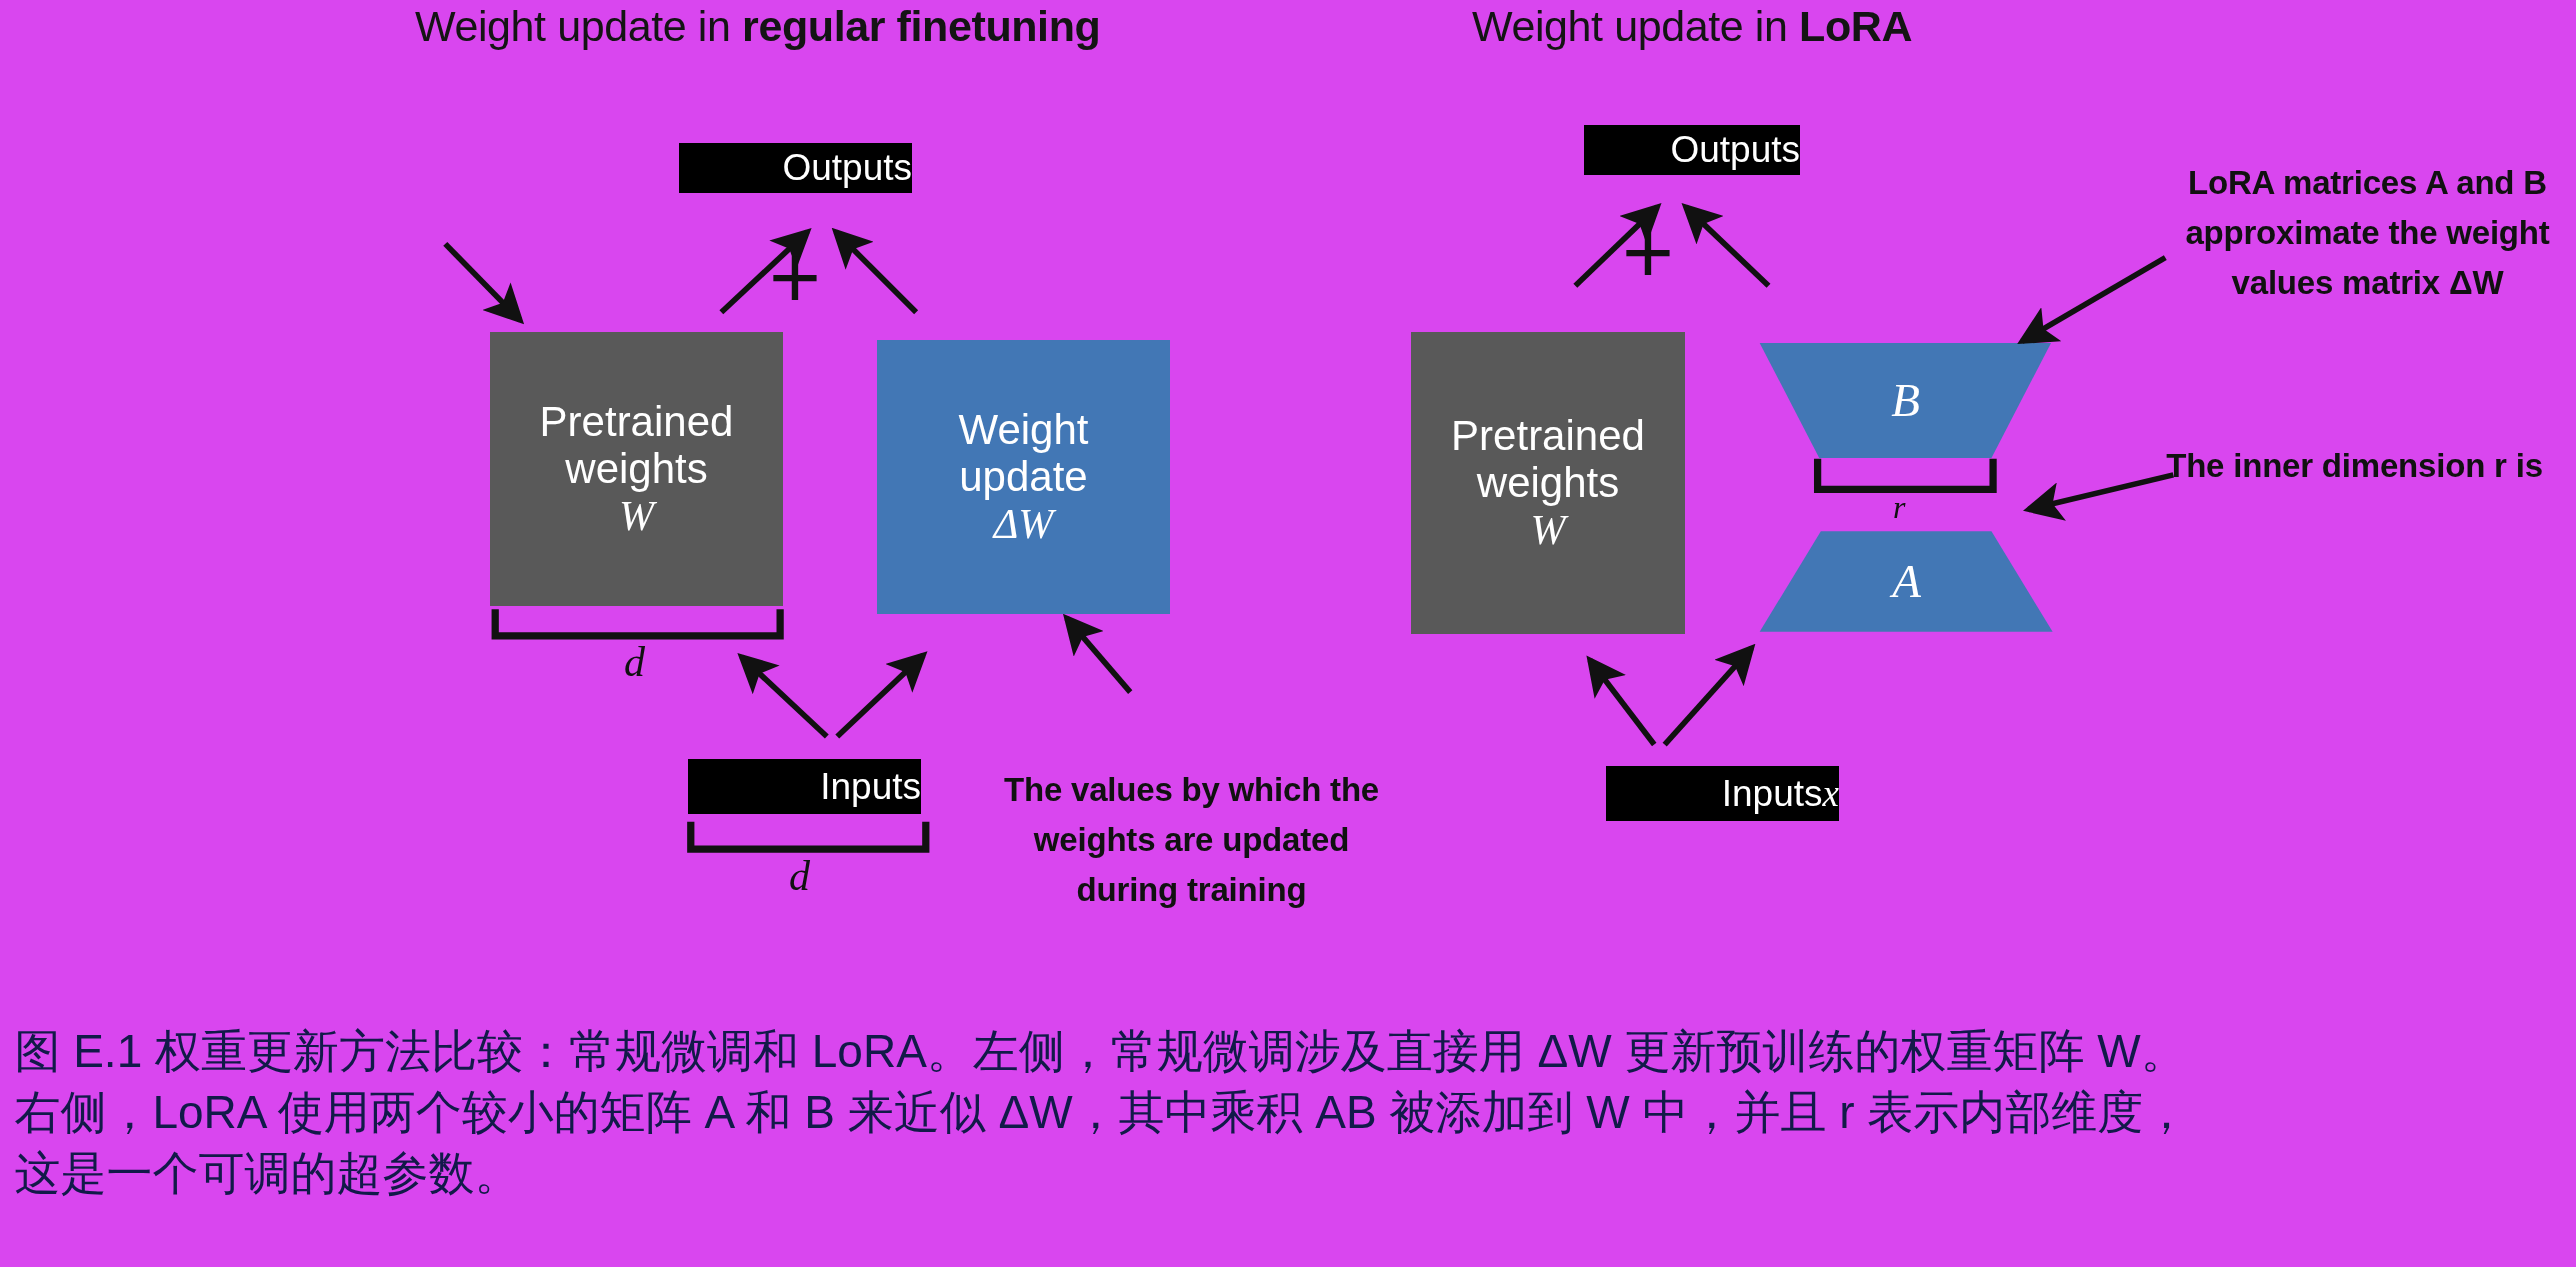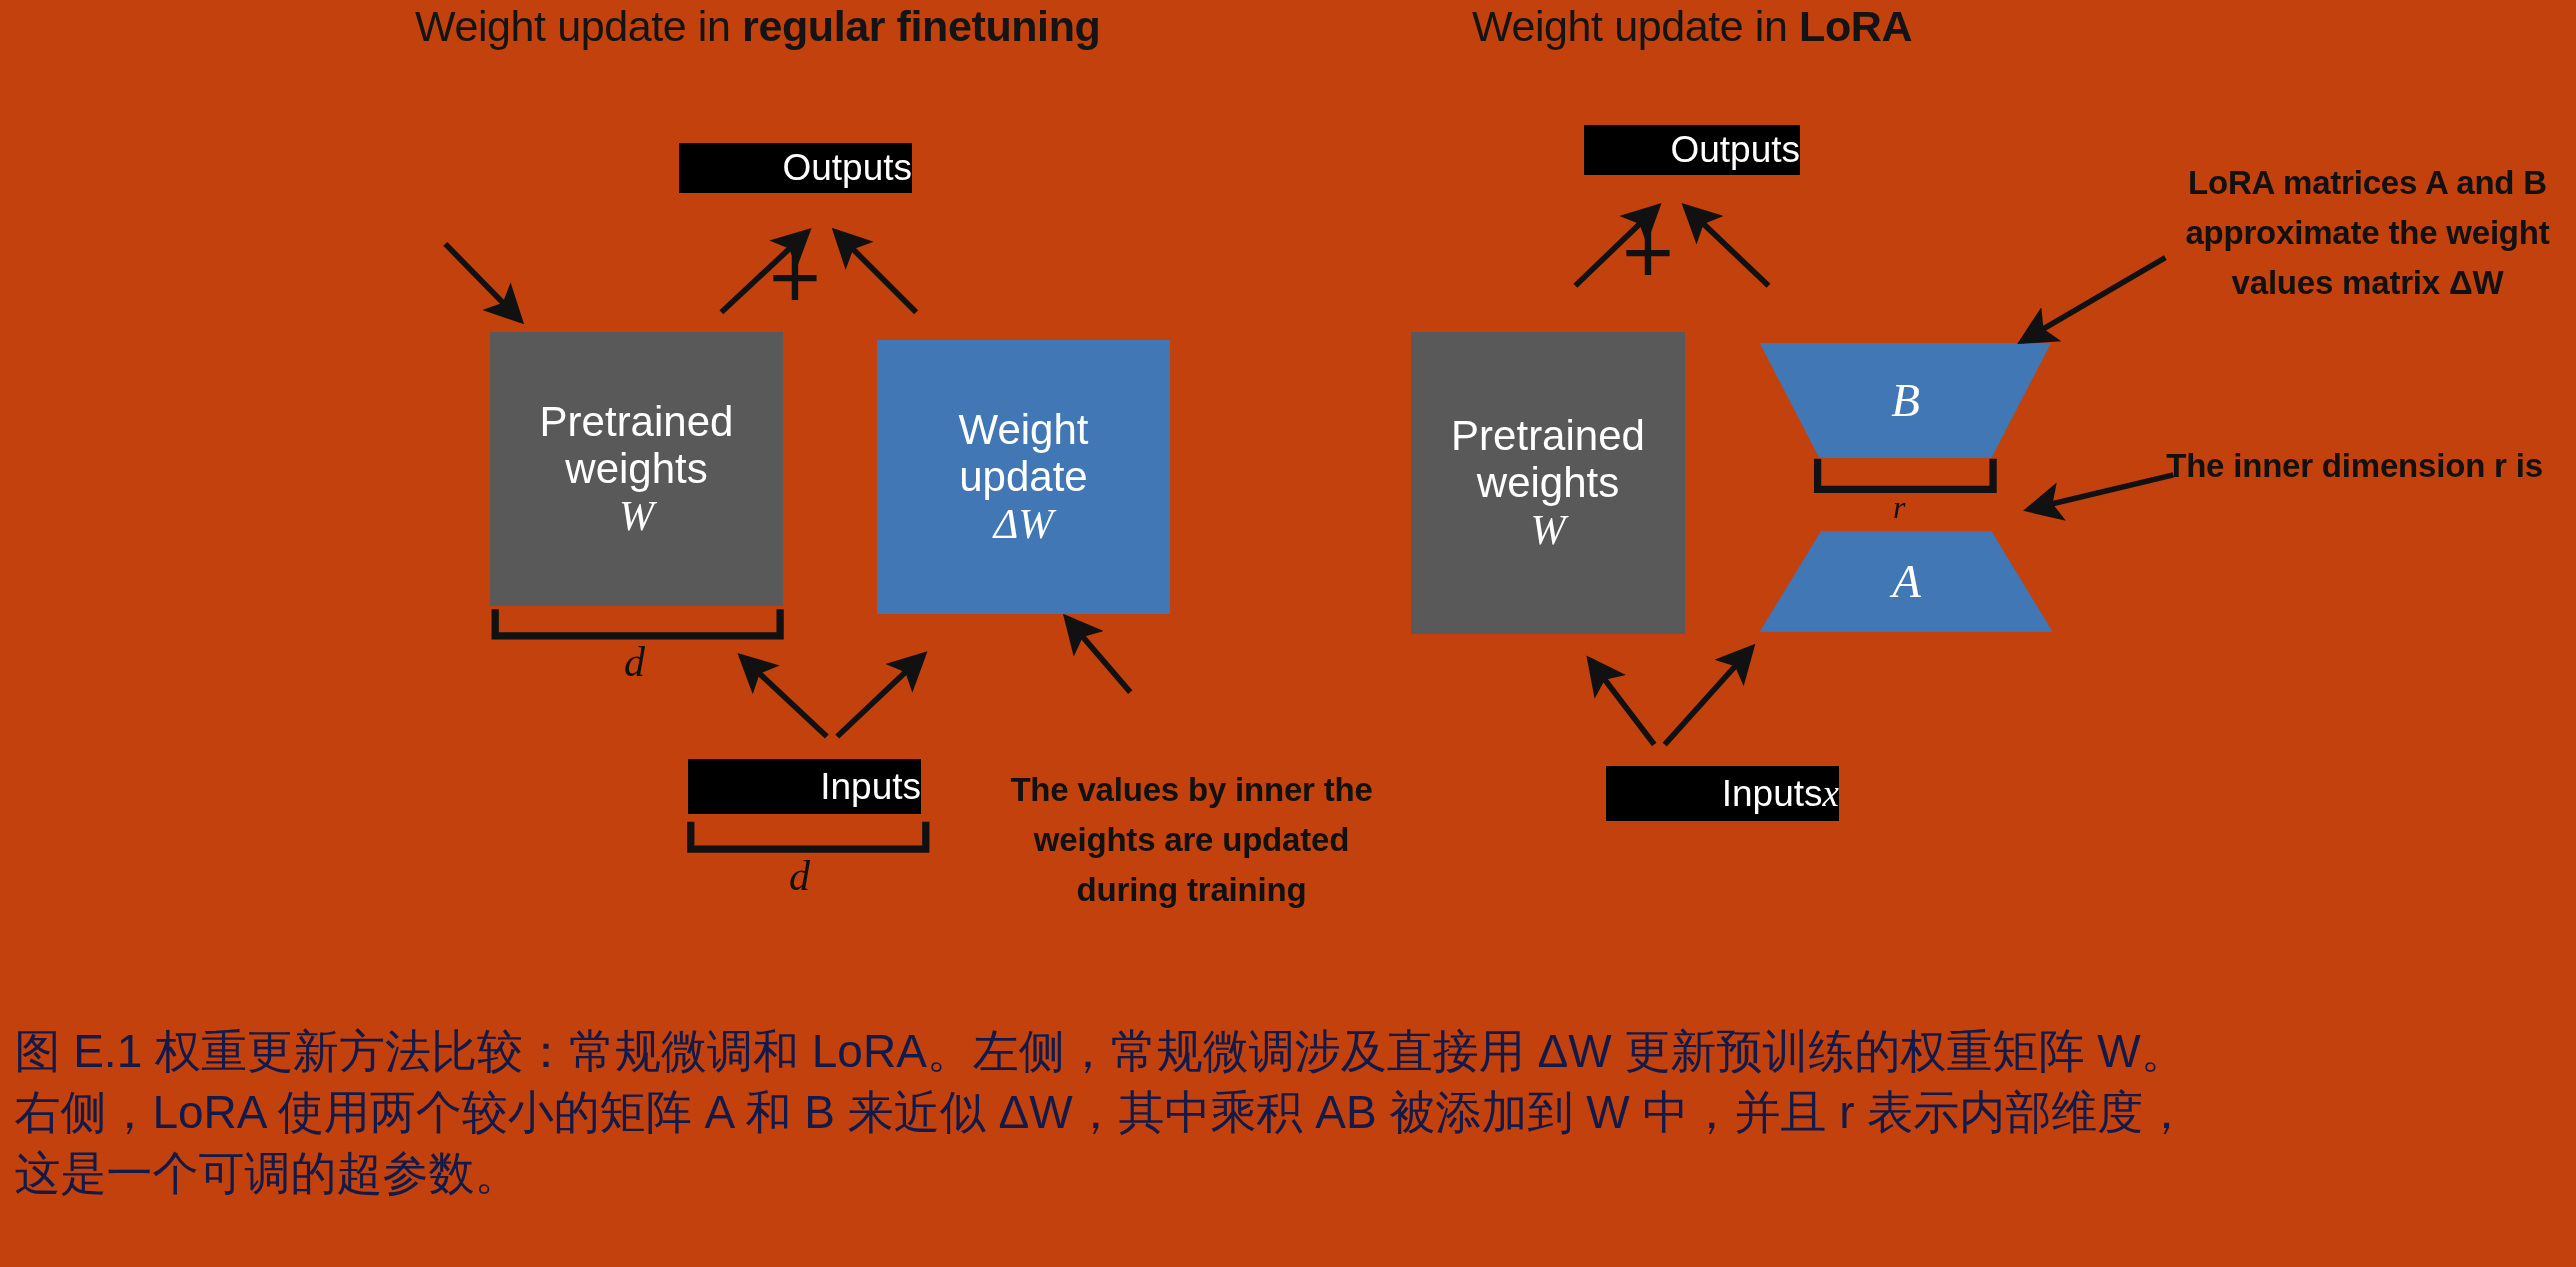--- a/index.html
+++ b/index.html
@@ -7,21 +7,21 @@
     padding: 0;
     background: #ffffff;
   }
   body {
     font-family: "Liberation Sans", sans-serif;
   }
   #page {
     position: relative;
     width: 2576px;
     height: 1267px;
-    background: #c2410c;
+    background: #d946ef;
     overflow: hidden;
   }
   .fig {
     position: absolute;
     left: 0;
     top: 0;
     width: 2576px;
     height: 990px;
   }
   .fig svg { display: block; }
@@ -187,21 +187,21 @@
 
     <div class="box black" style="left:688px; top:759px; width:233px; height:55px;">
       <span>Inputs</span>
     </div>
 
     <div class="dimlabel" style="left:789px; top:852px;">
       <span>d</span>
     </div>
 
     <div class="callout" style="left:950px; top:765px; width:483px;">
-      <div>The values by inner the</div>
+      <div>The values by which the</div>
       <div>weights are updated</div>
       <div>during training</div>
     </div>
 
     <div class="panel-title" style="left:1472px; top:1.6px;">
       <span>Weight update in </span><b>LoRA</b>
     </div>
 
     <div class="box black" style="left:1584px; top:125px; width:216px; height:50px;">
       <span>Outputs</span>

